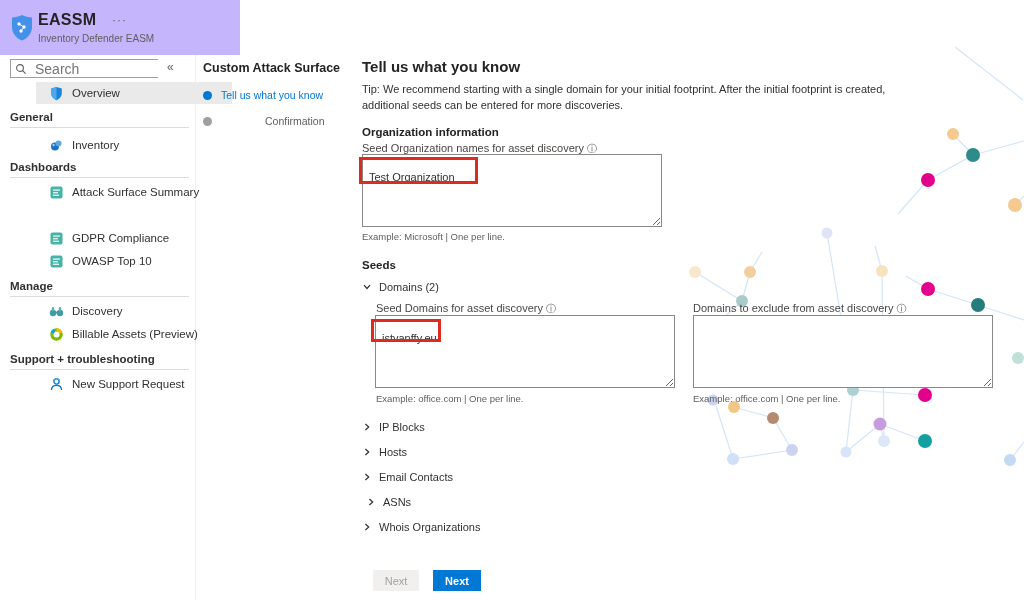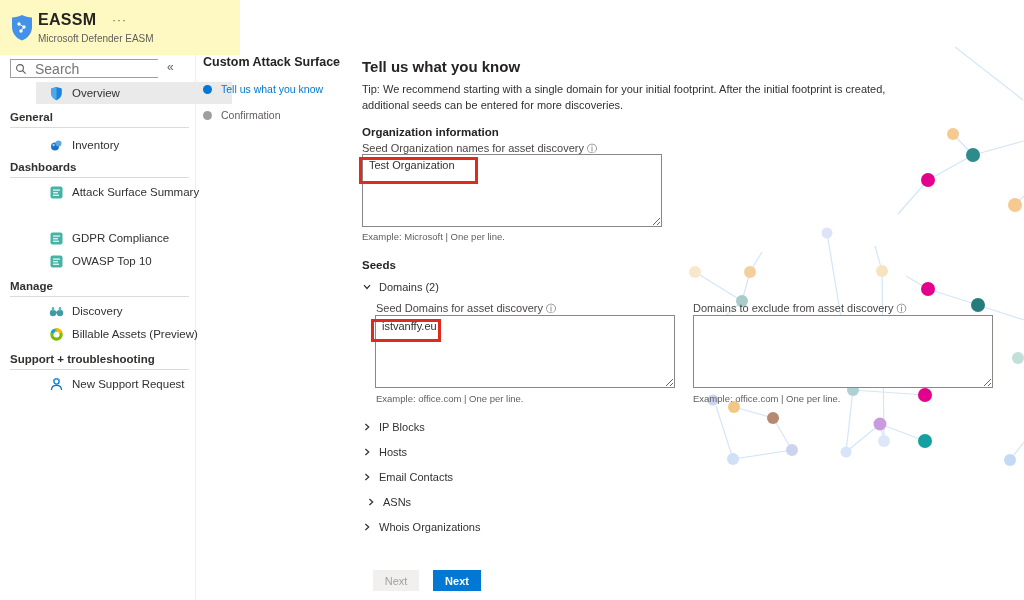--- a/index.html
+++ b/index.html
@@ -7,58 +7,58 @@
   body {
     position:relative; overflow:hidden; background:#fff;
     font-family:"Liberation Sans", sans-serif; color:#323130; font-size:12px;
   }
   svg { display:block; }
 
   
   #network { position:absolute; left:0; top:0; z-index:0; }
 
   
-  .app-header { position:absolute; left:0; top:0; width:240px; height:55px; z-index:3; background:#fef9c3; }
+  .app-header { position:absolute; left:0; top:0; width:240px; height:55px; z-index:3; background:#c4b5fd; }
   .app-logo { position:absolute; left:10px; top:14px; }
   .app-title { position:absolute; left:38px; top:11px; font-size:16px; font-weight:700; letter-spacing:.3px; color:#252423; }
   .app-more { position:absolute; left:112px; top:13px; font-size:12px; color:#605e5c; letter-spacing:1px; cursor:pointer; }
   .app-subtitle { position:absolute; left:38px; top:33px; font-size:10px; color:#605e5c; }
 
   
   .sidebar { position:absolute; left:0; top:55px; width:196px; height:545px; z-index:2; background:#fff; border-right:1px solid #eee; }
   .search-wrap { position:absolute; left:10px; top:4px; width:148px; height:19px; border:1px solid #a19f9d; background:#fff; }
   .search-wrap svg { position:absolute; left:4px; top:3px; }
   .search-input { position:absolute; left:24px; top:0; width:124px; height:17px; border:0; outline:0; font-size:14px; font-family:"Liberation Sans",sans-serif; color:#323130; }
   .collapse-btn { position:absolute; left:167px; top:5px; font-size:12px; color:#605e5c; cursor:pointer; }
   .side-row { position:absolute; left:0; width:196px; height:22px; display:flex; align-items:center; padding-left:12px; cursor:pointer; font-size:11.5px; color:#323130;margin-left:36px; }
   .side-row.selected { background:#eaeaea; }
   .side-row .ic { width:16px; height:16px; margin-right:8px; display:flex; align-items:center; justify-content:center; flex:none; }
   .side-header { position:absolute; left:10px; font-size:11.5px; font-weight:700; color:#323130; }
   .side-divider { position:absolute; left:10px; width:179px; border-top:1px solid #dddbd9; }
 
   
   .wizard { position:absolute; left:203px; top:55px; width:150px; z-index:2; }
-  .wizard-title { font-size:12.5px; font-weight:700; color:#252423; }
+  .wizard-title { font-size:12.5px; font-weight:700; color:#252423; margin-top:6px; }
   .step { display:flex; align-items:center; margin-top:14px; cursor:pointer; }
   .step-dot { width:9px; height:9px; border-radius:50%; margin-right:9px; flex:none; }
   .step.active .step-dot { background:#0078d4; }
   .step.upcoming .step-dot { background:#a19f9d; }
   .step.active .step-label { color:#0078d4; }
-  .step.upcoming .step-label { color:#605e5c; }
+  .step.upcoming .step-label { color:#605e5c;margin-left:44px; }
   .step-label { font-size:10.5px; }
 
   
   .main { position:absolute; left:362px; top:55px; width:662px; z-index:2; }
   .main-title { position:absolute; left:0; top:3px; font-size:15px; font-weight:700; color:#252423; }
   .tip { position:absolute; left:0; top:27px; width:556px; font-size:11px; line-height:1.45; color:#323130; }
   .sec-heading { position:absolute; left:0; font-size:11.5px; font-weight:700; color:#252423; }
   .fld-label { position:absolute; font-size:11px; color:#484644; }
   .info { font-size:10px; color:#605e5c; margin-left:3px; cursor:pointer; }
   textarea { position:absolute; width:300px; height:73px; border:1px solid #8a8886; background:#fff; resize:both;
-             font-family:"Liberation Sans",sans-serif; font-size:11px; color:#323130; padding:4px 6px; outline:none; }
+             font-family:"Liberation Sans",sans-serif; font-size:11px; color:#323130; padding:16px 6px; outline:none; }
   .example { position:absolute; font-size:9.5px; color:#605e5c; }
   .exp-row { position:absolute; display:flex; align-items:center; cursor:pointer; font-size:11px; color:#323130; }
   .exp-row svg { margin-right:7px; flex:none; }
   .annotation { position:absolute; border:3px solid #df2a1f; z-index:4; pointer-events:none; }
   .btn { position:absolute; top:515px; height:21px; font-size:11px; font-family:"Liberation Sans",sans-serif;
          display:flex; align-items:center; justify-content:center; cursor:pointer; border:none; }
   .btn-back { left:11px; width:46px; background:#f1f0ee; color:#a19f9d; }
   .btn-next { left:71px; width:48px; background:#0078d4; color:#fff; font-weight:700; }
 </style>
 </head>
@@ -127,21 +127,21 @@
           <line x1="9" y1="10" x2="14" y2="13"></line>
           <line x1="14" y1="13" x2="11" y2="17"></line>
         </g>
       <circle cx="9" cy="10" r="1.7" fill="#fff"></circle>
         <circle cx="14" cy="13" r="1.7" fill="#fff"></circle>
         <circle cx="11" cy="17" r="1.7" fill="#fff"></circle>
     </svg>
   </div>
   <div class="app-title">EASSM</div>
   <div class="app-more">···</div>
-  <div class="app-subtitle">Microsoft Defender EASM</div>
+  <div class="app-subtitle">Inventory Defender EASM</div>
 </div>
 
 <div class="sidebar">
   <div class="search-wrap">
     <svg width="12" height="12" viewBox="0 0 12 12">
       <circle cx="5" cy="5" r="3.4" fill="none" stroke="#605e5c" stroke-width="1.1"></circle>
       <line x1="7.6" y1="7.6" x2="10.6" y2="10.6" stroke="#605e5c" stroke-width="1.1"></line>
     </svg>
     <input class="search-input" placeholder="Search" style="">
   </div>

